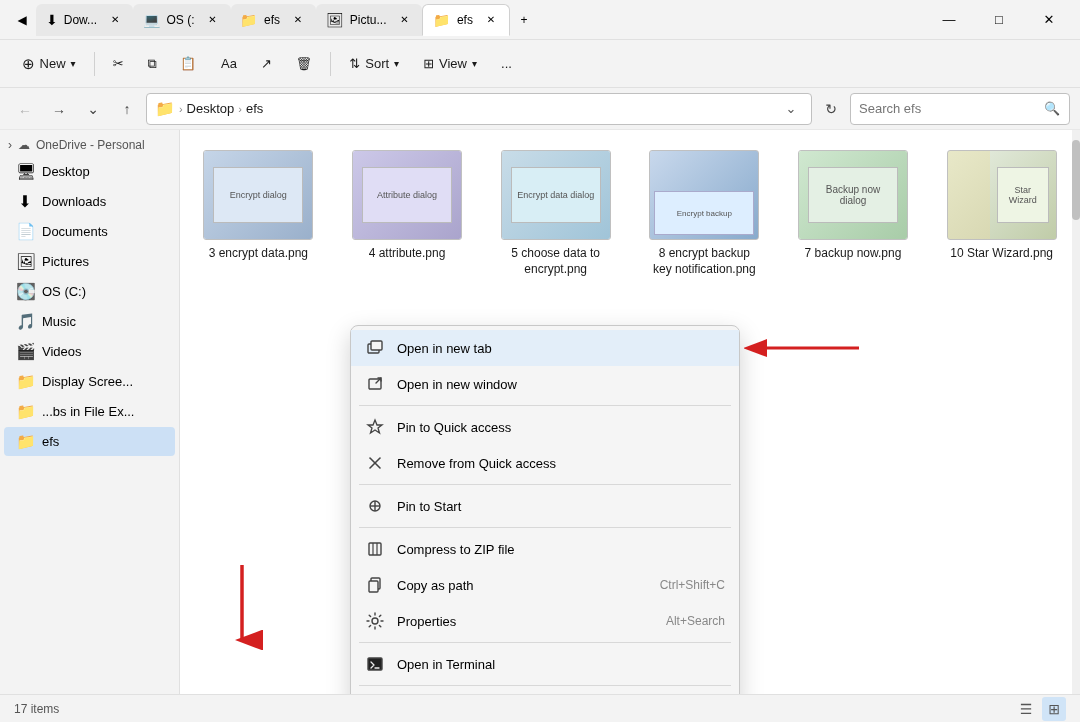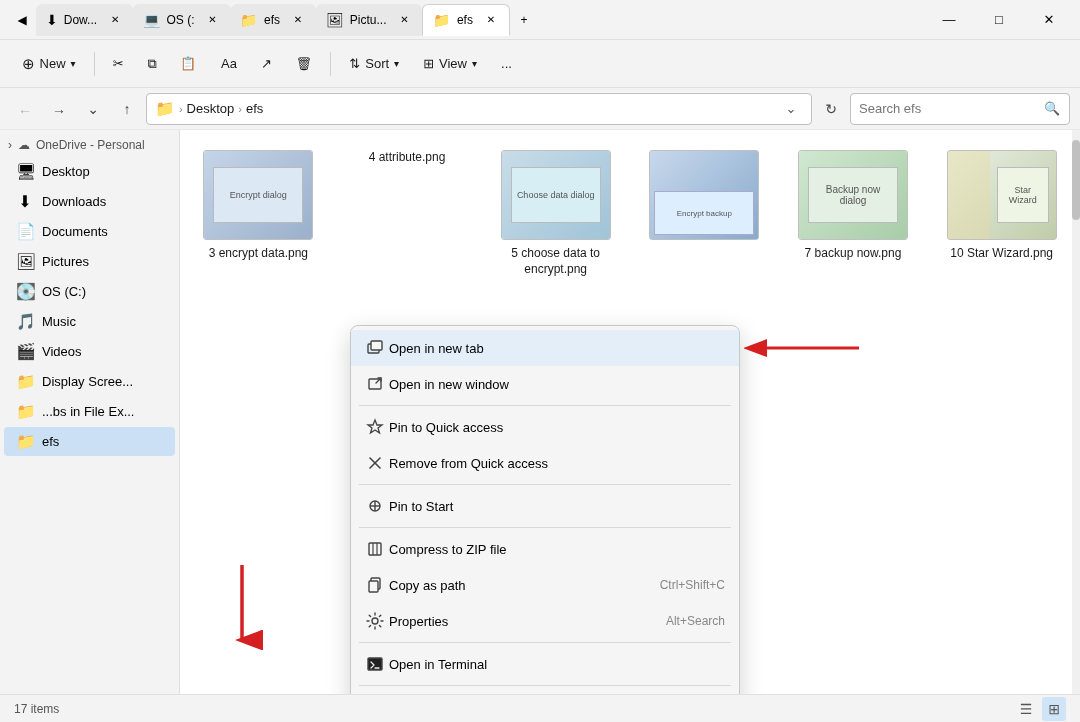--- a/index.html
+++ b/index.html
@@ -304,21 +304,21 @@
       border: 1px solid #c8c8c8;
       border-radius: 8px;
       box-shadow: 0 8px 24px rgba(0,0,0,0.18);
       z-index: 100;
       padding: 4px 0;
     }
     .ctx-item {
       display: flex;
       align-items: center;
       padding: 8px 14px;
-      gap: 4px;
+      gap: 12px;
       cursor: pointer;
       font-size: 13px;
       position: relative;
     }
     .ctx-item.active-highlight { background: #e3eef9; }
     .ctx-icon {
       width: 20px;
       height: 20px;
       display: flex;
       align-items: center;
@@ -530,36 +530,42 @@
     <div class="file-grid">
       <div class="file-item">
         <div class="file-thumb thumb-1">
           <div class="file-thumb-img" style="background: linear-gradient(135deg,#c5d5e8,#9ab0cb);">
             <div style="width:90%;height:70%;background:#dde8f5;border:1px solid #bbb;display:flex;align-items:center;justify-content:center;font-size:9px;color:#555;padding:4px;">Encrypt dialog</div>
           </div>
         </div>
         <span class="file-name">3 encrypt data.png</span>
       </div>
       <div class="file-item">
+        <div class="file-thumb thumb-2">
+          <div class="file-thumb-img" style="background: linear-gradient(135deg,#ccc8e8,#aaa4cc);">
+            <div style="width:90%;height:70%;background:#e0ddf5;border:1px solid #bbb;display:flex;align-items:center;justify-content:center;font-size:9px;color:#555;padding:4px;">Attribute dialog</div>
+          </div>
+        </div>
         <span class="file-name">4 attribute.png</span>
       </div>
       <div class="file-item">
         <div class="file-thumb thumb-3">
           <div class="file-thumb-img" style="background: linear-gradient(135deg,#c8dce8,#a0c4d8);">
-            <div style="width:90%;height:70%;background:#d8eef5;border:1px solid #bbb;display:flex;align-items:center;justify-content:center;font-size:9px;color:#555;padding:4px;">Choose data dialog</div>
+            <div style="width:90%;height:70%;background:#d8eef5;border:1px solid #bbb;display:flex;align-items:center;justify-content:center;font-size:9px;color:#555;padding:4px;">Encrypt data dialog</div>
           </div>
         </div>
         <span class="file-name">5 choose data to encrypt.png</span>
       </div>
       <div class="file-item">
         <div class="file-thumb thumb-4">
           <div class="file-thumb-img" style="background: linear-gradient(135deg,#c8d8ec,#88aacc);position:relative;">
             <div style="position:absolute;bottom:4px;left:4px;right:4px;height:50%;background:#ddeeff;border:1px solid #aac;font-size:8px;color:#555;display:flex;align-items:center;justify-content:center;">Encrypt backup</div>
           </div>
         </div>
+        <span class="file-name">8 encrypt backup key notification.png</span>
       </div>
       <div class="file-item">
         <div class="file-thumb thumb-5">
           <div class="file-thumb-img" style="background: linear-gradient(135deg,#d0e8d0,#a8cca8);">
             <div style="width:90%;height:70%;background:#e4f0e4;border:1px solid #bbb;display:flex;align-items:center;justify-content:center;font-size:10px;color:#555;padding:4px;">Backup now dialog</div>
           </div>
         </div>
         <span class="file-name">7 backup now.png</span>
       </div>
       <div class="file-item">

